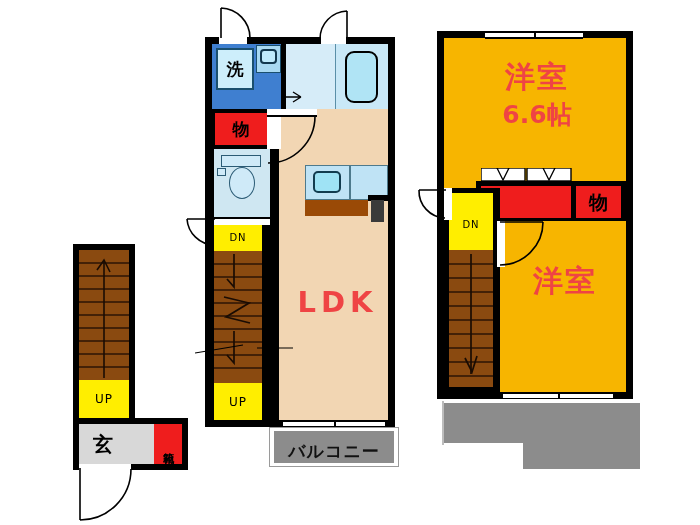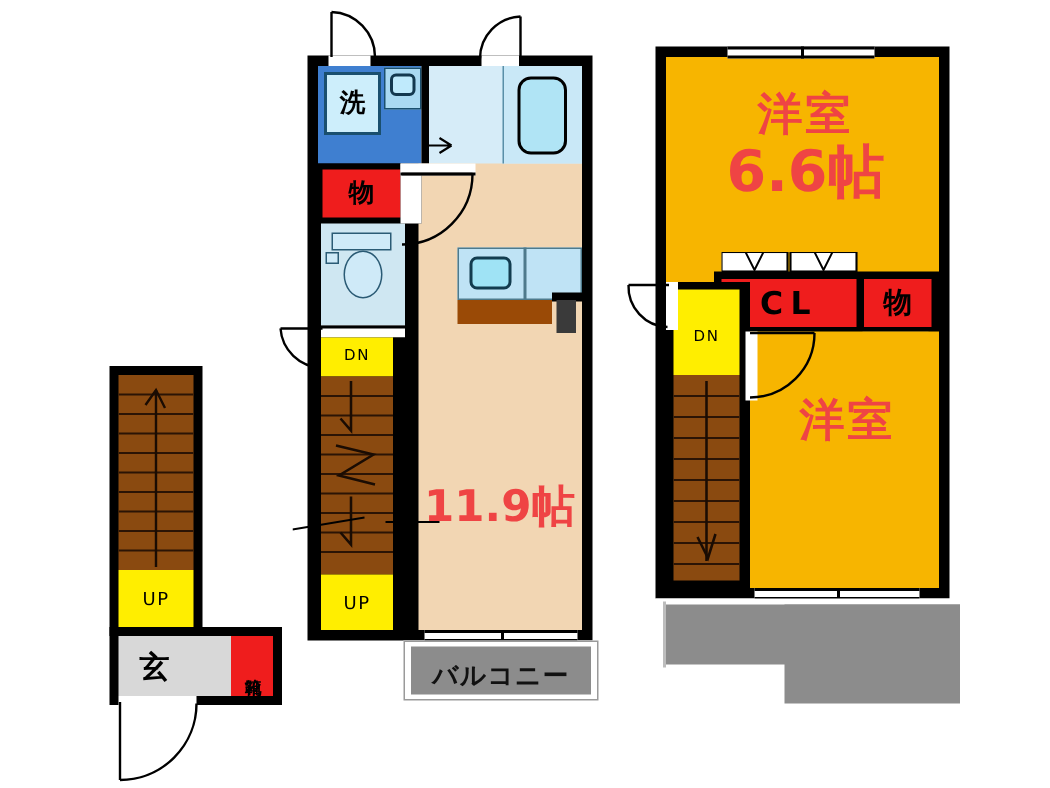--- a/index.html
+++ b/index.html
@@ -42,21 +42,21 @@
     position: absolute;
     color: #ef4444;
     font-family: "DejaVu Sans", "Liberation Sans", sans-serif;
     white-space: nowrap;
     line-height: 1;
     display: flex;
     align-items: center;
     justify-content: center;
   }
   .room-name { font-size: 30px; font-weight: 700; letter-spacing: 2px; }
-  .room-size { font-size: 38px; font-weight: 700; letter-spacing: 0px; }
+  .room-size { font-size: 25px; font-weight: 700; letter-spacing: 0px; }
   .ldk-name  { font-size: 29px; font-weight: 700; letter-spacing: 5px; }
   .ldk-size  { font-size: 29px; font-weight: 700; }
   .tag-red   { font-size: 17px; font-weight: 700; color: #000; }
   .tag-cl    { font-size: 21px; font-weight: 700; color: #000; letter-spacing: 5px; }
   .tag-small { font-size: 10px; font-weight: 400; color: #000; letter-spacing: 1px;}
   .tag-wash  { font-size: 17px; font-weight: 700; color: #000; }
   .tag-ver   { font-size: 23px; font-weight: 700; color: #111; letter-spacing: 2px; }
   .tag-bal   { font-size: 17px; font-weight: 700; color: #111; letter-spacing: 1px; }
   .tag-gen   { font-size: 20px; font-weight: 700; color: #000; }
   .tag-kuts  { font-size: 11px; font-weight: 700; color: #000; line-height: 1.05;
@@ -234,21 +234,21 @@
                 background: repeating-linear-gradient(to bottom,#000 0 3px,transparent 3px 6px);"></div>
     <div class="abs wall" style="left:57px; top:188px; width:8px; height:195px;"></div>
 
     <div class="abs" style="left:-10px; top:304px; width:100px; height:14px;">
       <svg width="100" height="14">
         <line x1="0" y1="12" x2="48" y2="4" stroke="#000" stroke-width="1.2"></line>
         <line x1="62" y1="7" x2="98" y2="7" stroke="#000" stroke-width="1.2"></line>
       </svg>
     </div>
 
-    <div class="lbl ldk-size" style="left:68px; top:283px; width:120px; height:34px;">11.9帖</div>
+    <div class="lbl ldk-name" style="left:80px; top:248px; width:105px; height:34px;">LDK</div>
 
     <div class="abs window" style="left:78px; top:383px; width:102px; height:8px;">
       <span class="mull"></span>
     </div>
 
     <div class="abs" style="left:64px; top:390px; width:130px; height:40px; background:#ffffff; border:1.5px solid #9a9a9a;"></div>
     <div class="abs veranda" style="left:69px; top:394px; width:120px; height:32px;"></div>
     <div class="lbl tag-bal" style="left:69px; top:394px; width:120px; height:40px;">バルコニー</div>
   </div>
 
@@ -259,21 +259,20 @@
     <div class="abs tatami" style="left:7px; top:7px; width:182px; height:150px;"></div>
     <div class="lbl room-name" style="left:40px; top:28px; width:120px; height:36px;">洋室</div>
     <div class="lbl room-size" style="left:30px; top:65px; width:140px; height:36px;">6.6帖</div>
 
     <div class="abs window" style="left:48px; top:0px; width:98px; height:8px;">
       <span class="mull"></span>
     </div>
 
     <div class="abs wall" style="left:39px; top:150px; width:150px; height:42px;"></div>
     <div class="abs red" style="left:44px; top:155px; width:90px; height:32px;"></div>
-    <div class="lbl tag-cl" style="left:44px; top:155px; width:90px; height:32px;">CL</div>
     <div class="abs red" style="left:139px; top:155px; width:45px; height:32px;"></div>
     <div class="lbl tag-red" style="left:139px; top:155px; width:45px; height:32px; font-size:19px;">物</div>
 
     <div class="abs foldmark" style="left:44px; top:137px; width:92px; height:14px;">
       <svg width="92" height="14">
         <rect x="0" y="0" width="44" height="13" fill="#fff" stroke="#000" stroke-width="1.4"></rect>
         <rect x="46" y="0" width="44" height="13" fill="#fff" stroke="#000" stroke-width="1.4"></rect>
         <polygon points="16,0 22,12 28,0" fill="#fff" stroke="#000" stroke-width="1.3"></polygon>
         <polygon points="62,0 68,12 74,0" fill="#fff" stroke="#000" stroke-width="1.3"></polygon>
       </svg>

